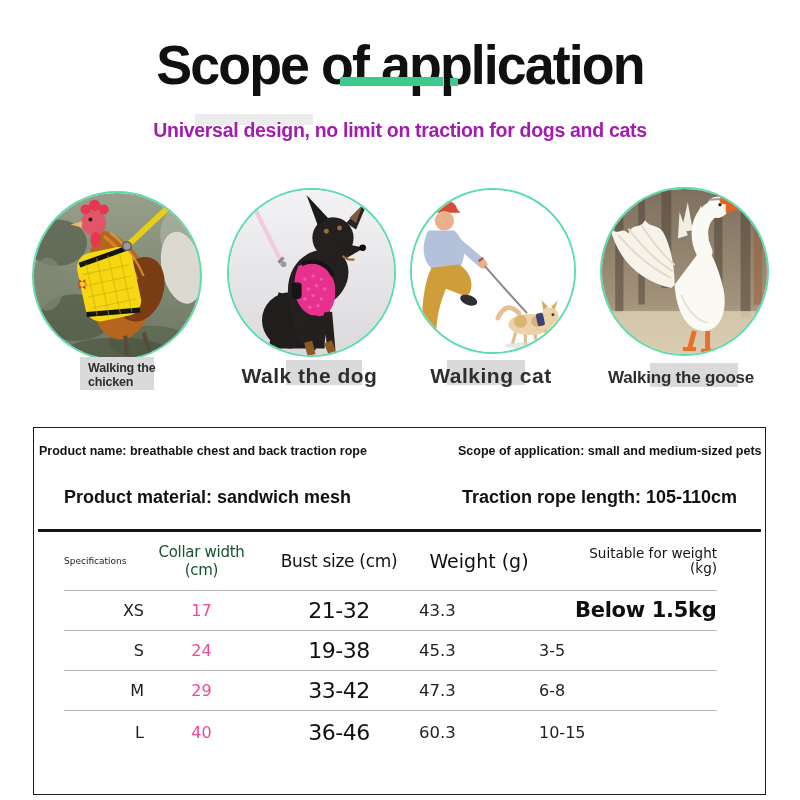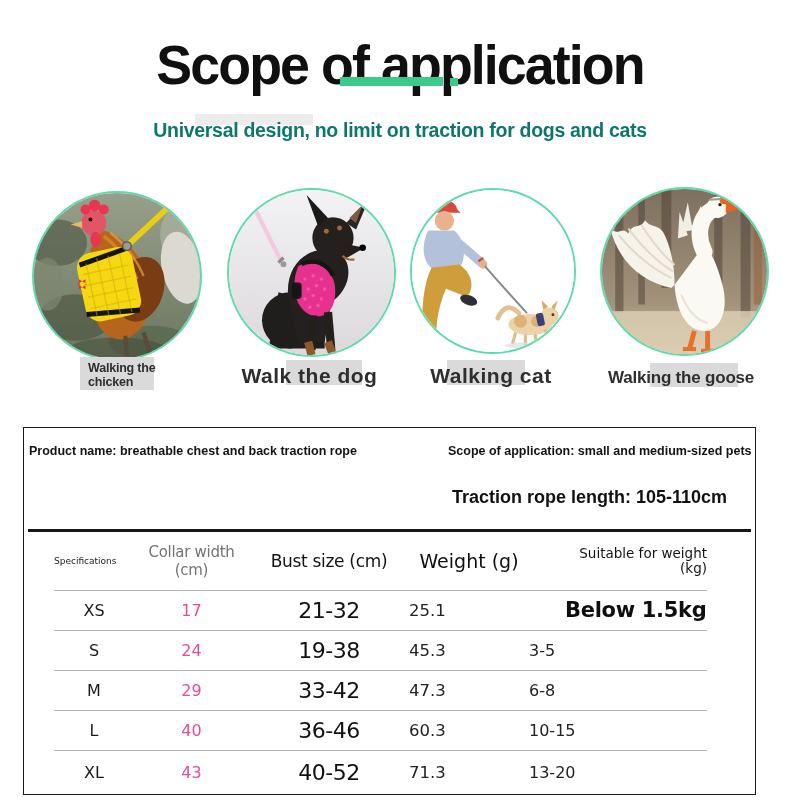--- a/index.html
+++ b/index.html
@@ -7,21 +7,21 @@
   .canvas{position:relative;width:800px;height:800px;background:#fff;overflow:hidden;margin:0 auto;}
 
   
   .page-title{position:absolute;top:-6px;left:0;width:800px;text-align:center;
     font-size:56px;font-weight:800;letter-spacing:-2px;color:#101010;line-height:66px;
     transform:scaleX(.96);}
   .accent-bar{position:absolute;left:340px;top:77px;width:103px;height:9px;background:#3bc98c;}
   .accent-dot{position:absolute;left:450px;top:78px;width:8px;height:8px;background:#3bc98c;}
   .subtitle-hl{position:absolute;left:195px;top:114px;width:118px;height:11px;background:#ececec;}
   .subtitle{position:absolute;top:119px;left:0;width:800px;text-align:center;
-    font-size:19.5px;font-weight:700;color:#0f766e;letter-spacing:-.3px;}
+    font-size:19.5px;font-weight:700;color:#a21caf;letter-spacing:-.3px;}
 
   
   .pet-circle{position:absolute;border-radius:50%;border:2px solid #5ddcab;overflow:hidden;background:#fff;}
   .pet-circle svg{display:block;width:100%;height:100%;}
   .c1{left:32px;top:191px;width:166px;height:166px;}
   .c2{left:227px;top:188px;width:165px;height:165px;}
   .c3{left:410px;top:188px;width:162px;height:162px;}
   .c4{left:600px;top:187px;width:165px;height:165px;}
 
   .hl{position:absolute;background:#dadada;z-index:0;}
@@ -30,41 +30,41 @@
   .hl3{left:447px;top:360px;width:78px;height:25px;}
   .hl4{left:650px;top:363px;width:88px;height:24px;}
 
   .pet-label{position:absolute;z-index:1;font-weight:700;color:#2e2e2e;}
   .l1{left:88px;top:361px;width:82px;font-size:12.5px;line-height:14px;text-align:left;letter-spacing:-.2px;}
   .l2{left:227px;top:364px;width:165px;font-size:21px;text-align:center;letter-spacing:.5px;}
   .l3{left:410px;top:364px;width:162px;font-size:21px;text-align:center;letter-spacing:.5px;}
   .l4{left:586px;top:368px;width:190px;font-size:17px;text-align:center;letter-spacing:-.2px;}
 
   
-  .spec-box{position:absolute;left:23px;top:427px;width:733px;height:368px;
+  .spec-box{position:absolute;left:33px;top:427px;width:733px;height:368px;
     border:1.5px solid #1a1a1a;background:#fff;box-sizing:border-box;}
   .info-name{position:absolute;left:5px;top:16px;font-size:12.5px;font-weight:700;color:#141414;}
   .info-scope{position:absolute;left:424px;top:16px;font-size:12.5px;font-weight:700;color:#141414;}
   .info-material{position:absolute;left:30px;top:59px;font-size:18px;font-weight:700;color:#111;}
   .info-rope{position:absolute;left:428px;top:59px;font-size:18px;font-weight:700;color:#111;}
   .thick-divider{position:absolute;left:4px;right:4px;top:101px;height:3px;background:#161616;}
 
   table.size-table{position:absolute;left:0;top:105px;width:730px;
     border-collapse:collapse;table-layout:fixed;font-family:"DejaVu Sans",sans-serif;}
   table.size-table td,table.size-table th{padding:0;vertical-align:middle;font-weight:normal;}
   thead tr{height:57px;}
   tbody tr{height:40px;}
   tbody tr:last-child{height:45px;}
   tbody td:not(.sp){border-top:1.5px solid #b5b5b5;}
   .h-spec{font-size:9px;font-weight:700;text-align:left;padding-left:19px;color:#222;}
-  .h-collar{font-size:15px;font-weight:700;text-align:center;color:#737373;letter-spacing:-.3px;}
+  .h-collar{font-size:15px;font-weight:700;text-align:center;color:#14532d;letter-spacing:-.3px;}
   .h-bust{font-size:17px;font-weight:700;text-align:center;color:#141414;letter-spacing:-.3px;}
   .h-weight{font-size:19px;font-weight:700;color:#101010;}
   .h-suit{font-size:13.5px;font-weight:700;text-align:right;padding-right:30px;line-height:15px;color:#141414;}
-  .c-size{font-size:16px;font-weight:700;text-align:center;padding-left:15px;color:#1c1c1c;}
+  .c-size{font-size:16px;font-weight:700;text-align:right;padding-left:15px;color:#1c1c1c;}
   .c-collar{font-size:16px;font-weight:600;text-align:center;padding-left:5px;color:#ec4899;}
   .c-bust{font-size:22px;font-weight:700;text-align:center;padding-right:22px;color:#111;letter-spacing:-.5px;}
   .c-weight{font-size:16.5px;font-weight:600;text-align:left;padding-left:19px;color:#222;}
   .c-suit{font-size:16px;font-weight:600;text-align:left;padding-left:17px;color:#222;}
   .c-suit.big{font-size:21px;font-weight:700;padding-left:36px;color:#0e0e0e;letter-spacing:-.3px;}
 </style>
 </head>
 <body>
 
 <div class="canvas">
@@ -249,20 +249,21 @@
   <div class="hl hl4"></div>
 
   <div class="pet-label l1">Walking the chicken</div>
   <div class="pet-label l3">Walking cat</div>
   <div class="pet-label l2">Walk the dog</div>
   <div class="pet-label l4">Walking the goose</div>
 
   <div class="spec-box">
     <div class="info-name">Product name: breathable chest and back traction rope</div>
     <div class="info-scope">Scope of application: small and medium-sized pets</div>
+    <div class="info-material">Product material: sandwich mesh</div>
     <div class="info-rope">Traction rope length: 105-110cm</div>
     <div class="thick-divider"></div>
 
     <table class="size-table">
       <colgroup>
         <col style="width:30px">
           <col style="width:80px">
           <col style="width:115px">
         <col style="width:160px">
           <col style="width:120px">
@@ -282,21 +283,21 @@
           </th>
           <td class="sp"></td>
         </tr>
       </thead>
       <tbody>
         <tr>
           <td class="sp"></td>
           <td class="c-size">XS</td>
           <td class="c-collar">17</td>
           <td class="c-bust">21-32</td>
-          <td class="c-weight">25.1</td>
+          <td class="c-weight">43.3</td>
           <td class="c-suit big">Below 1.5kg</td>
           <td class="sp"></td>
         </tr>
         <tr>
           <td class="sp"></td>
           <td class="c-size">S</td>
           <td class="c-collar">24</td>
           <td class="c-bust">19-38</td>
           <td class="c-weight">45.3</td>
           <td class="c-suit">3-5</td>
@@ -313,26 +314,17 @@
         </tr>
         <tr>
           <td class="sp"></td>
           <td class="c-size">L</td>
           <td class="c-collar">40</td>
           <td class="c-bust">36-46</td>
           <td class="c-weight">60.3</td>
           <td class="c-suit">10-15</td>
           <td class="sp"></td>
         </tr>
-        <tr>
-          <td class="sp"></td>
-          <td class="c-size">XL</td>
-          <td class="c-collar">43</td>
-          <td class="c-bust">40-52</td>
-          <td class="c-weight">71.3</td>
-          <td class="c-suit">13-20</td>
-          <td class="sp"></td>
-        </tr>
       </tbody>
     </table>
   </div>
 
 </div>
 
 </body></html>

